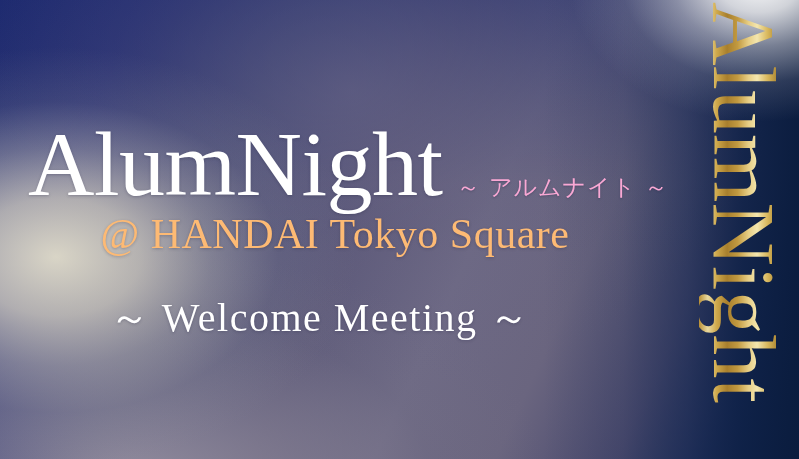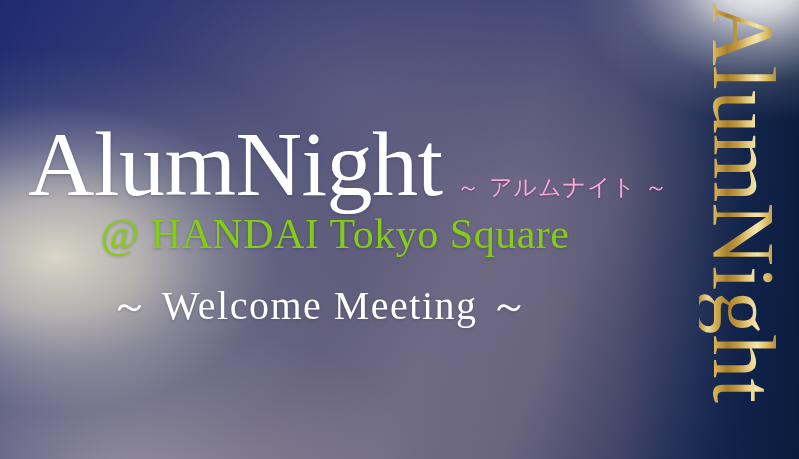--- a/index.html
+++ b/index.html
@@ -117,30 +117,30 @@
     font-family: "DejaVu Sans", "Liberation Sans", sans-serif;
     text-shadow: 0 1px 2px rgba(40,40,70,0.35);
   }
   .line-venue {
     position: absolute;
     left: 0;
     right: 30px;
     top: 210px;
     text-align: center;
     font-size: 42px;
-    color: #84cc16;
+    color: #fdba74;
     letter-spacing: 0.5px;
     white-space: nowrap;
     text-shadow: 0 1px 3px rgba(40,40,70,0.30);
   }
   .line-welcome {
     position: absolute;
     left: 0;
     right: 60px;
-    top: 278px;
+    top: 290px;
     text-align: center;
     font-size: 40px;
     color: #ffffff;
     letter-spacing: 1.5px;
     white-space: nowrap;
     text-shadow: 0 1px 3px rgba(40,40,70,0.30);
   }
 
   
   .gold-wrap {

